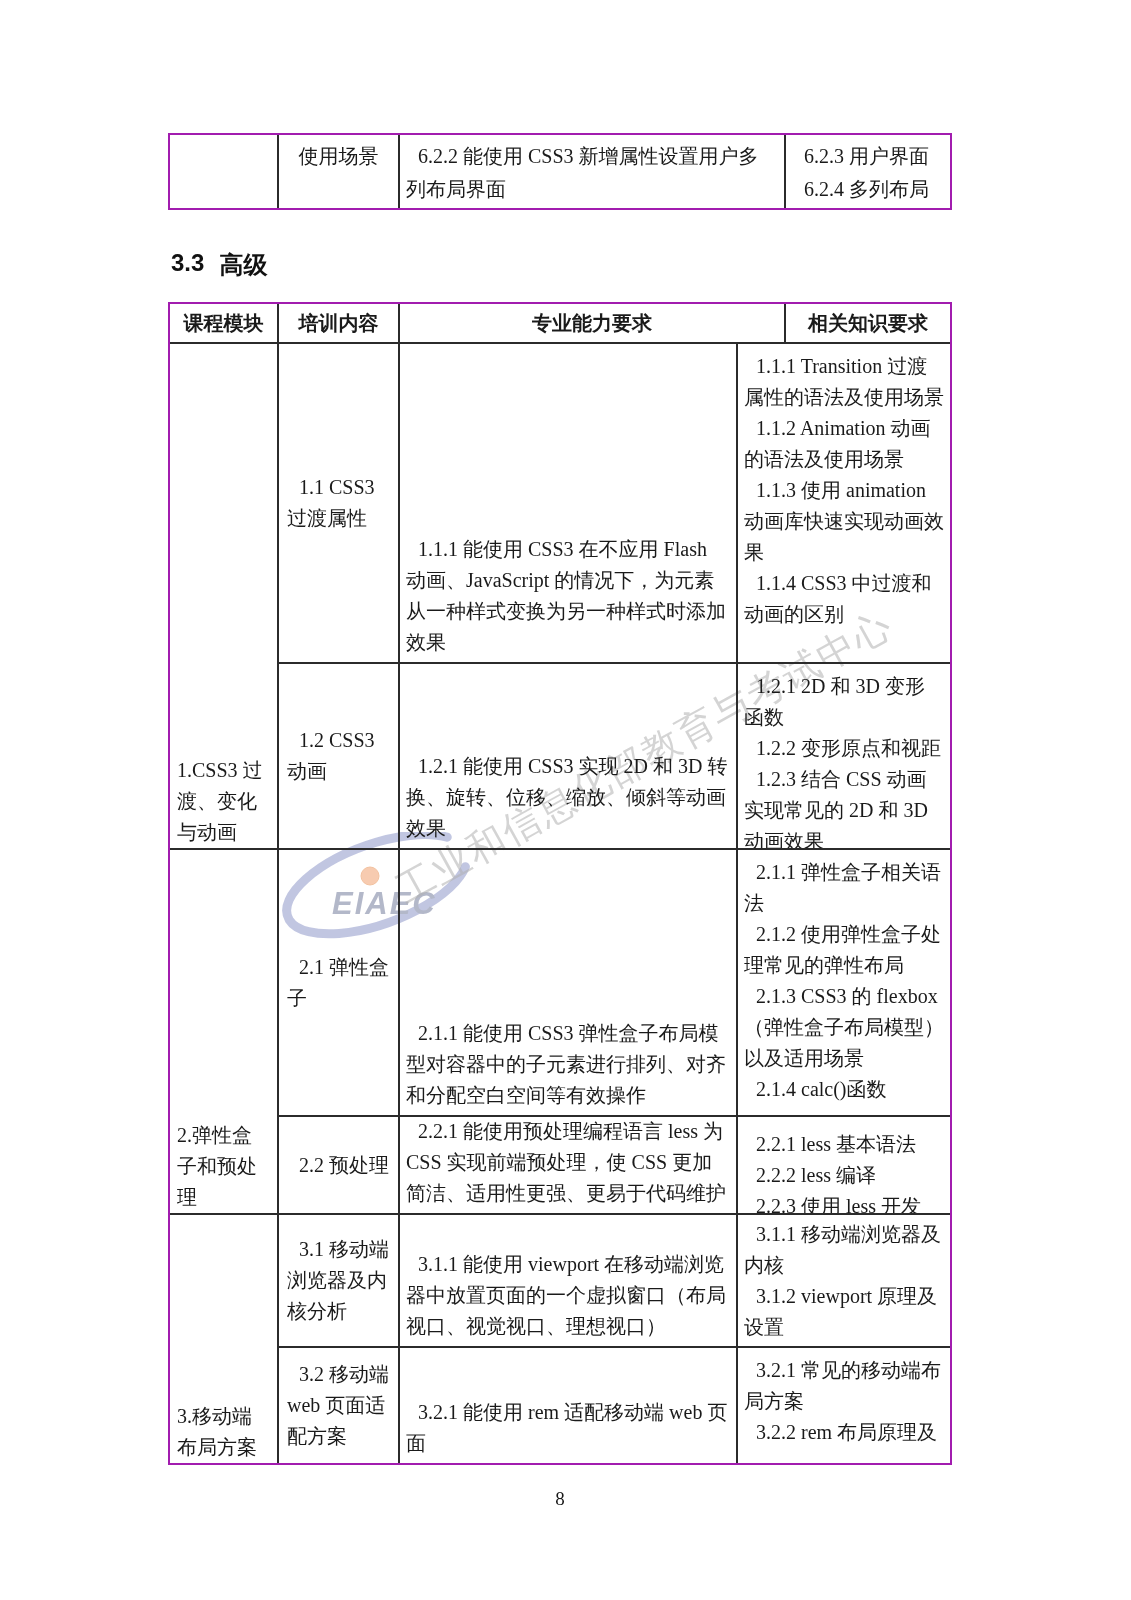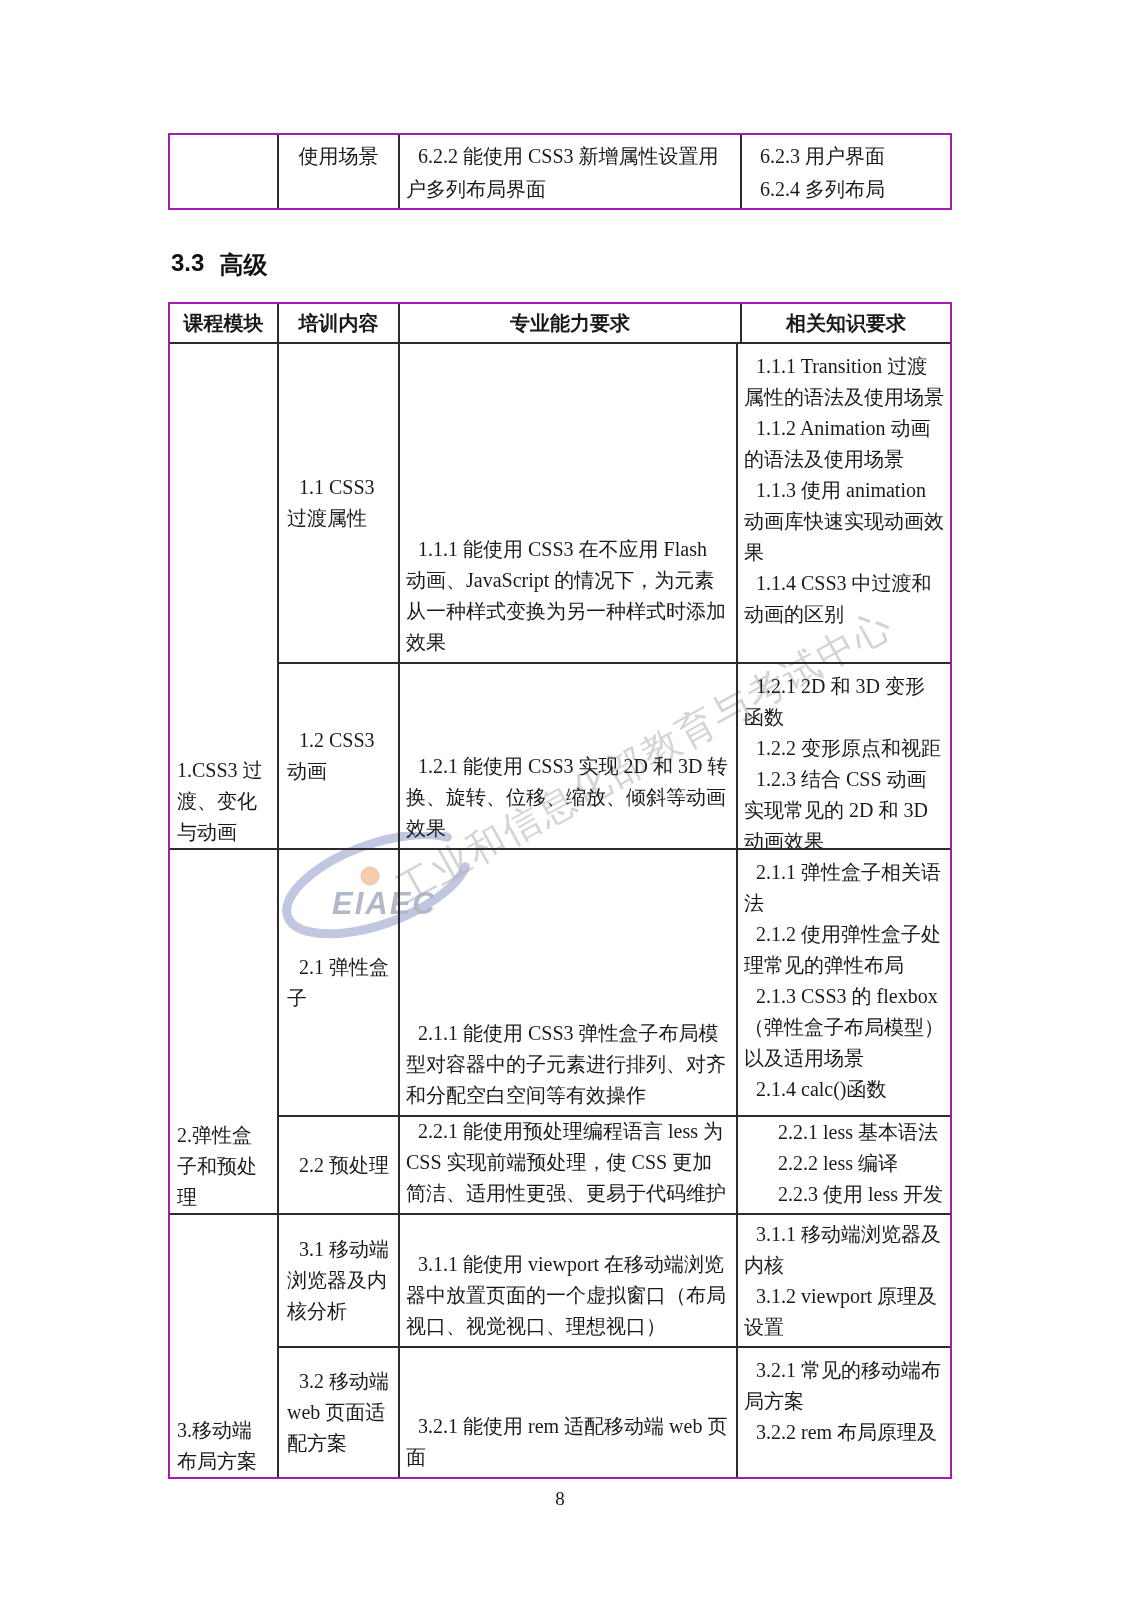--- a/index.html
+++ b/index.html
@@ -24,21 +24,21 @@
   .row { display:flex; }
   .cell { box-sizing:border-box; border-right:2px solid #2b2b2b; overflow:hidden; }
   .cell.last { border-right:none; }
   .t { margin:0; font-size:20px; line-height:31px; text-indent:12px; }
   .t.noindent { text-indent:0; }
   
   .top-table { top:133px; height:77px; }
   .top-table .row { height:100%; }
   .c-mod { width:109px; }
   .c-content { width:121px; padding-top:5px; text-align:center; }
-  .c-ability { width:342px; padding:5px 6px 0 6px; }
+  .c-ability { width:386px; padding:5px 6px 0 6px; }
   .c-knowledge { flex:1; padding:5px 6px 4px 6px; }
   .top-table .t { line-height:33px; }
   
   .heading {
     position:absolute; left:171px; top:249px; display:flex; gap:15px;
     font-family:"Liberation Sans","DejaVu Sans",sans-serif;
     font-weight:bold; font-size:24px; color:#111; z-index:2;
   }
   
   .main-table { top:302px; }
@@ -50,21 +50,21 @@
   .module-cell { width:109px; border-right:2px solid #2b2b2b; box-sizing:border-box;
     display:flex; align-items:flex-end; padding:0 7px; }
   .module-rows { flex:1; display:flex; flex-direction:column; }
   .subrow { display:flex; box-sizing:border-box; }
   .subrow + .subrow { border-top:2px solid #2b2b2b; }
   .content-cell { width:121px; display:flex; align-items:center; padding:0 8px; }
   .ability-cell { width:338px; display:flex; flex-direction:column; justify-content:flex-end; padding:4px 6px; }
   .knowledge-cell { flex:1; padding:7px 6px 0 6px; }
   .h-r0 { height:318px; } .h-r1 { height:186px; }
   .h-r2 { height:265px; } .h-r3 { height:98px; }
-  .h-r4 { height:131px; } .h-r5 { height:131px; }
+  .h-r4 { height:131px; } .h-r5 { height:117px; }
   
   .page-number {
     position:absolute; left:168px; top:1488px; width:784px; text-align:center;
     font-size:19px; color:#1a1a1a; z-index:2;
   }
 </style>
 </head>
 <body>
 
 <div class="page">
@@ -161,21 +161,21 @@
             <p class="t">2.1.4 calc()函数</p>
           </div>
         </div>
         <div class="subrow h-r3">
           <div class="cell content-cell">
             <p class="t">2.2 预处理</p>
           </div>
           <div class="cell ability-cell">
             <p class="t">2.2.1 能使用预处理编程语言 less 为 CSS 实现前端预处理，使 CSS 更加简洁、适用性更强、更易于代码维护</p>
           </div>
-          <div class="cell knowledge-cell last" style="padding-top:0;margin-left:22px;">
+          <div class="cell knowledge-cell last" style="padding-top:12px;">
             <p class="t">2.2.1 less 基本语法</p>
             <p class="t">2.2.2 less 编译</p>
             <p class="t">2.2.3 使用 less 开发</p>
           </div>
         </div>
       </div>
     </div>
 
     <div class="module-group">
       <div class="module-cell">

